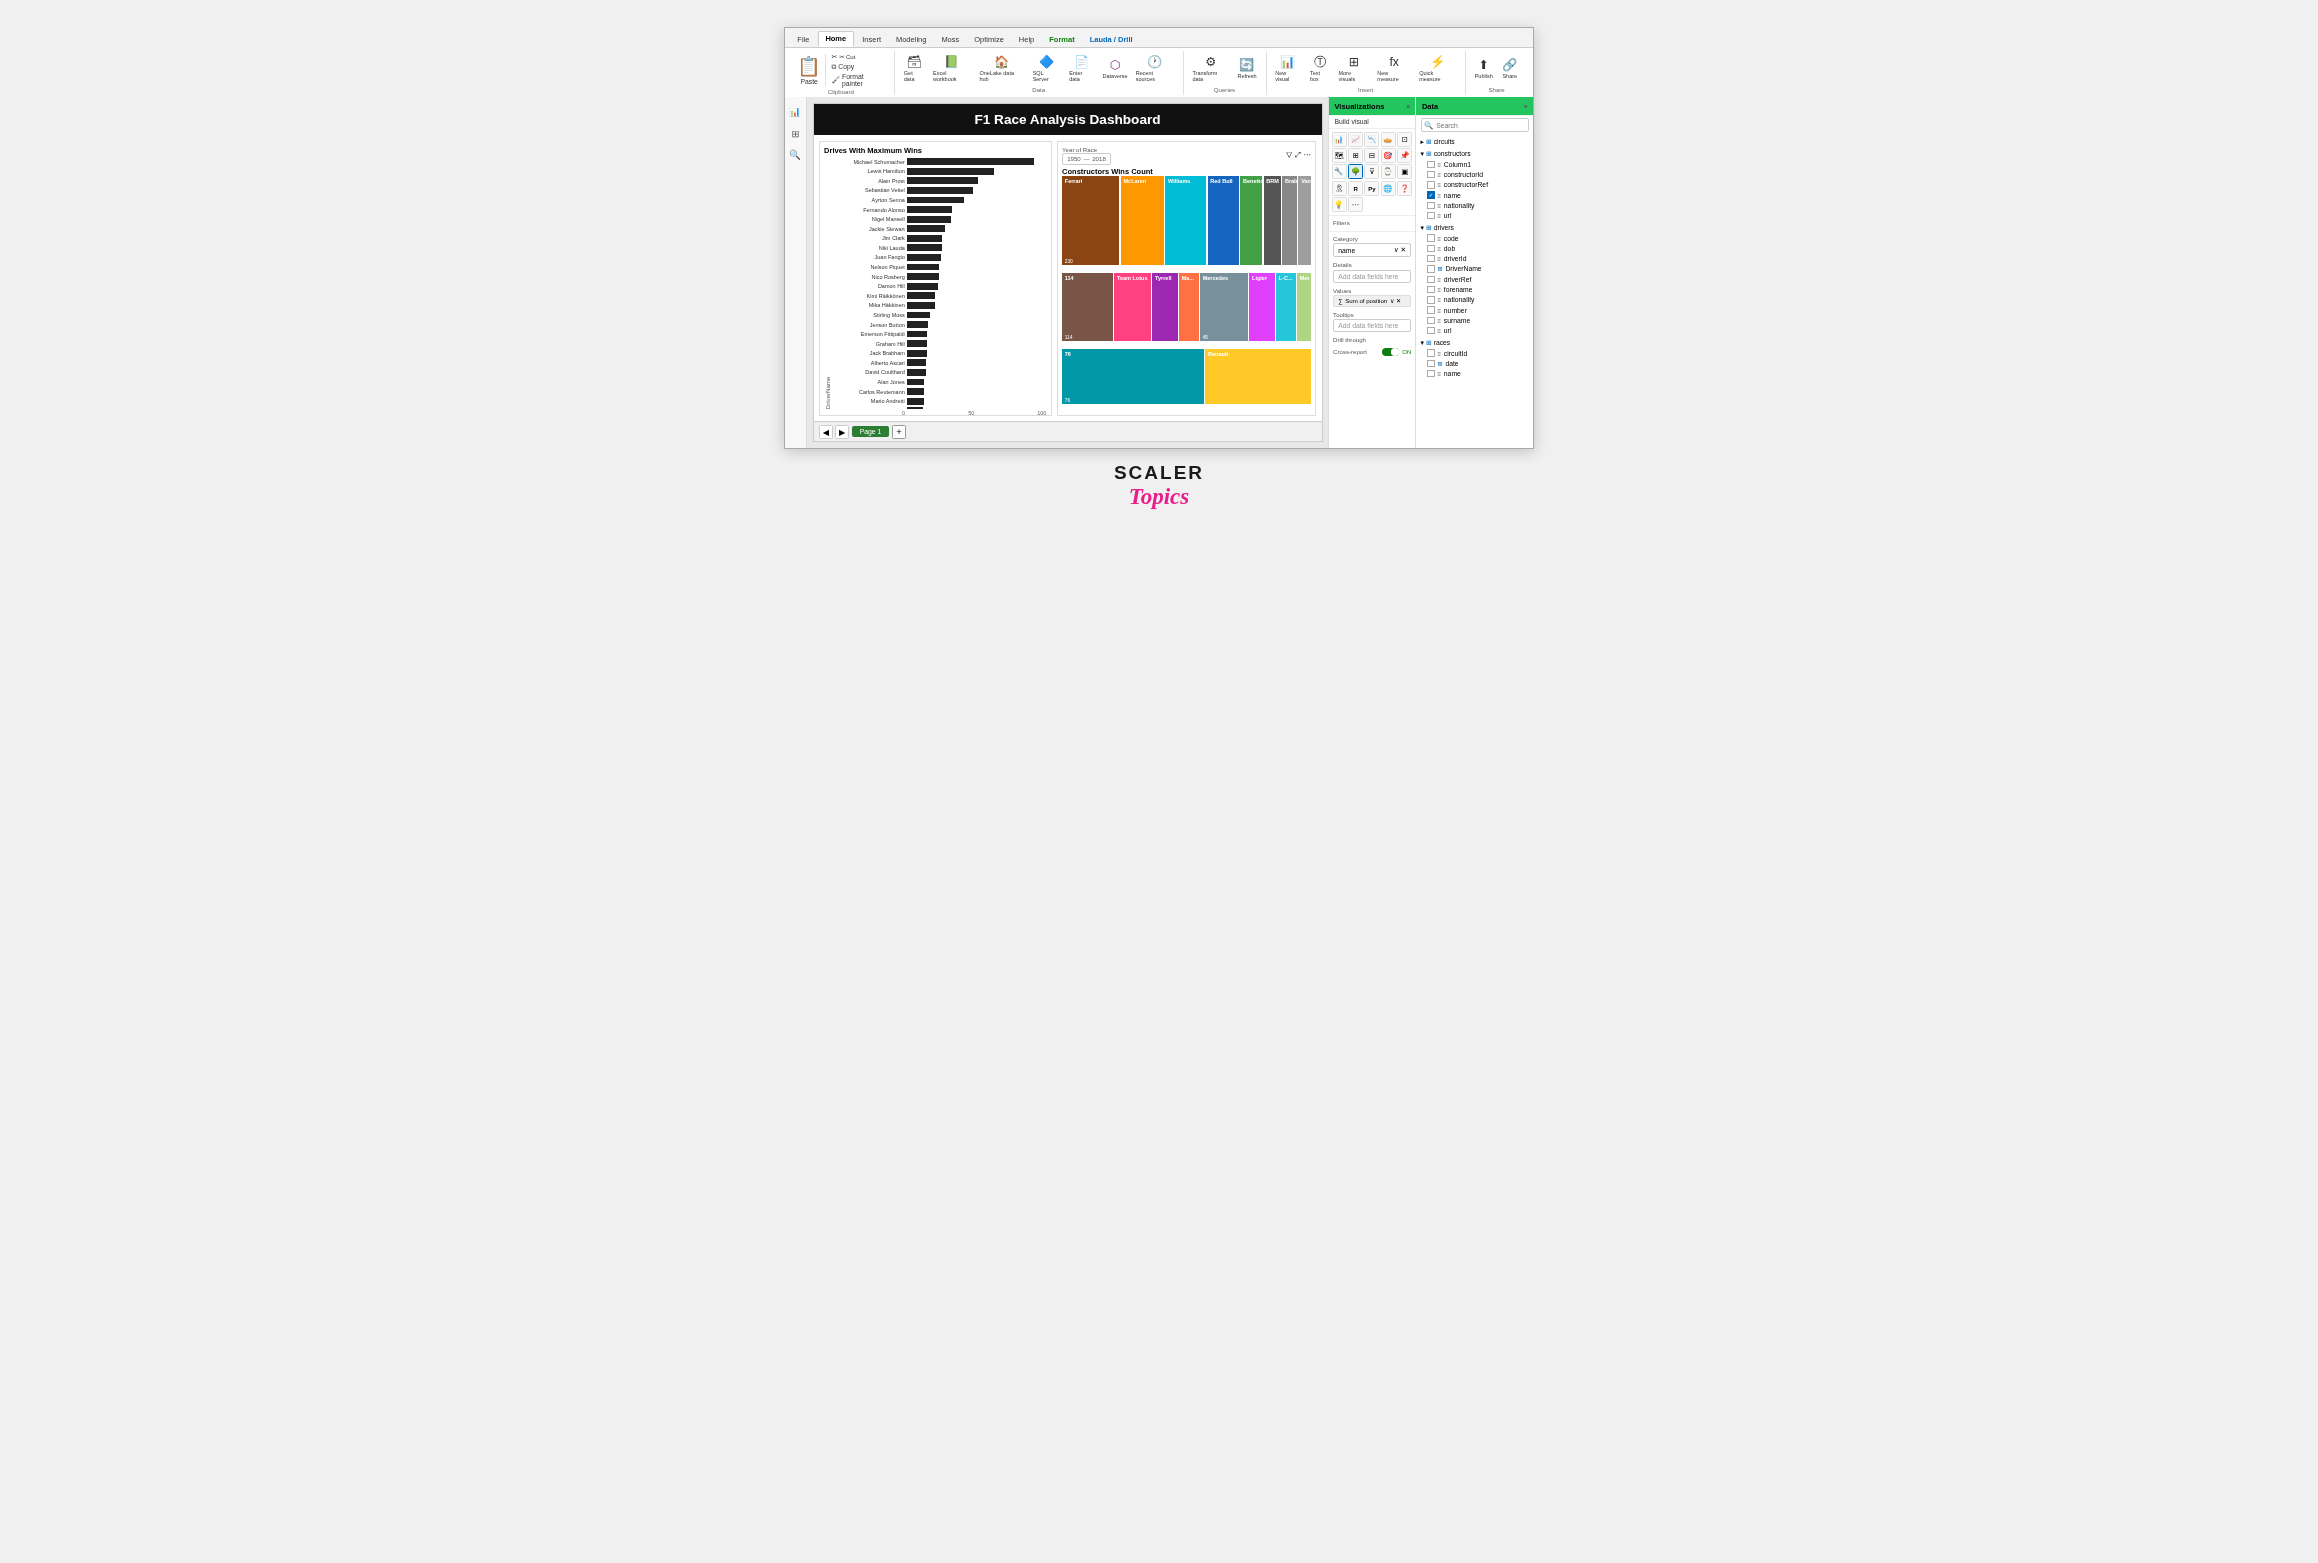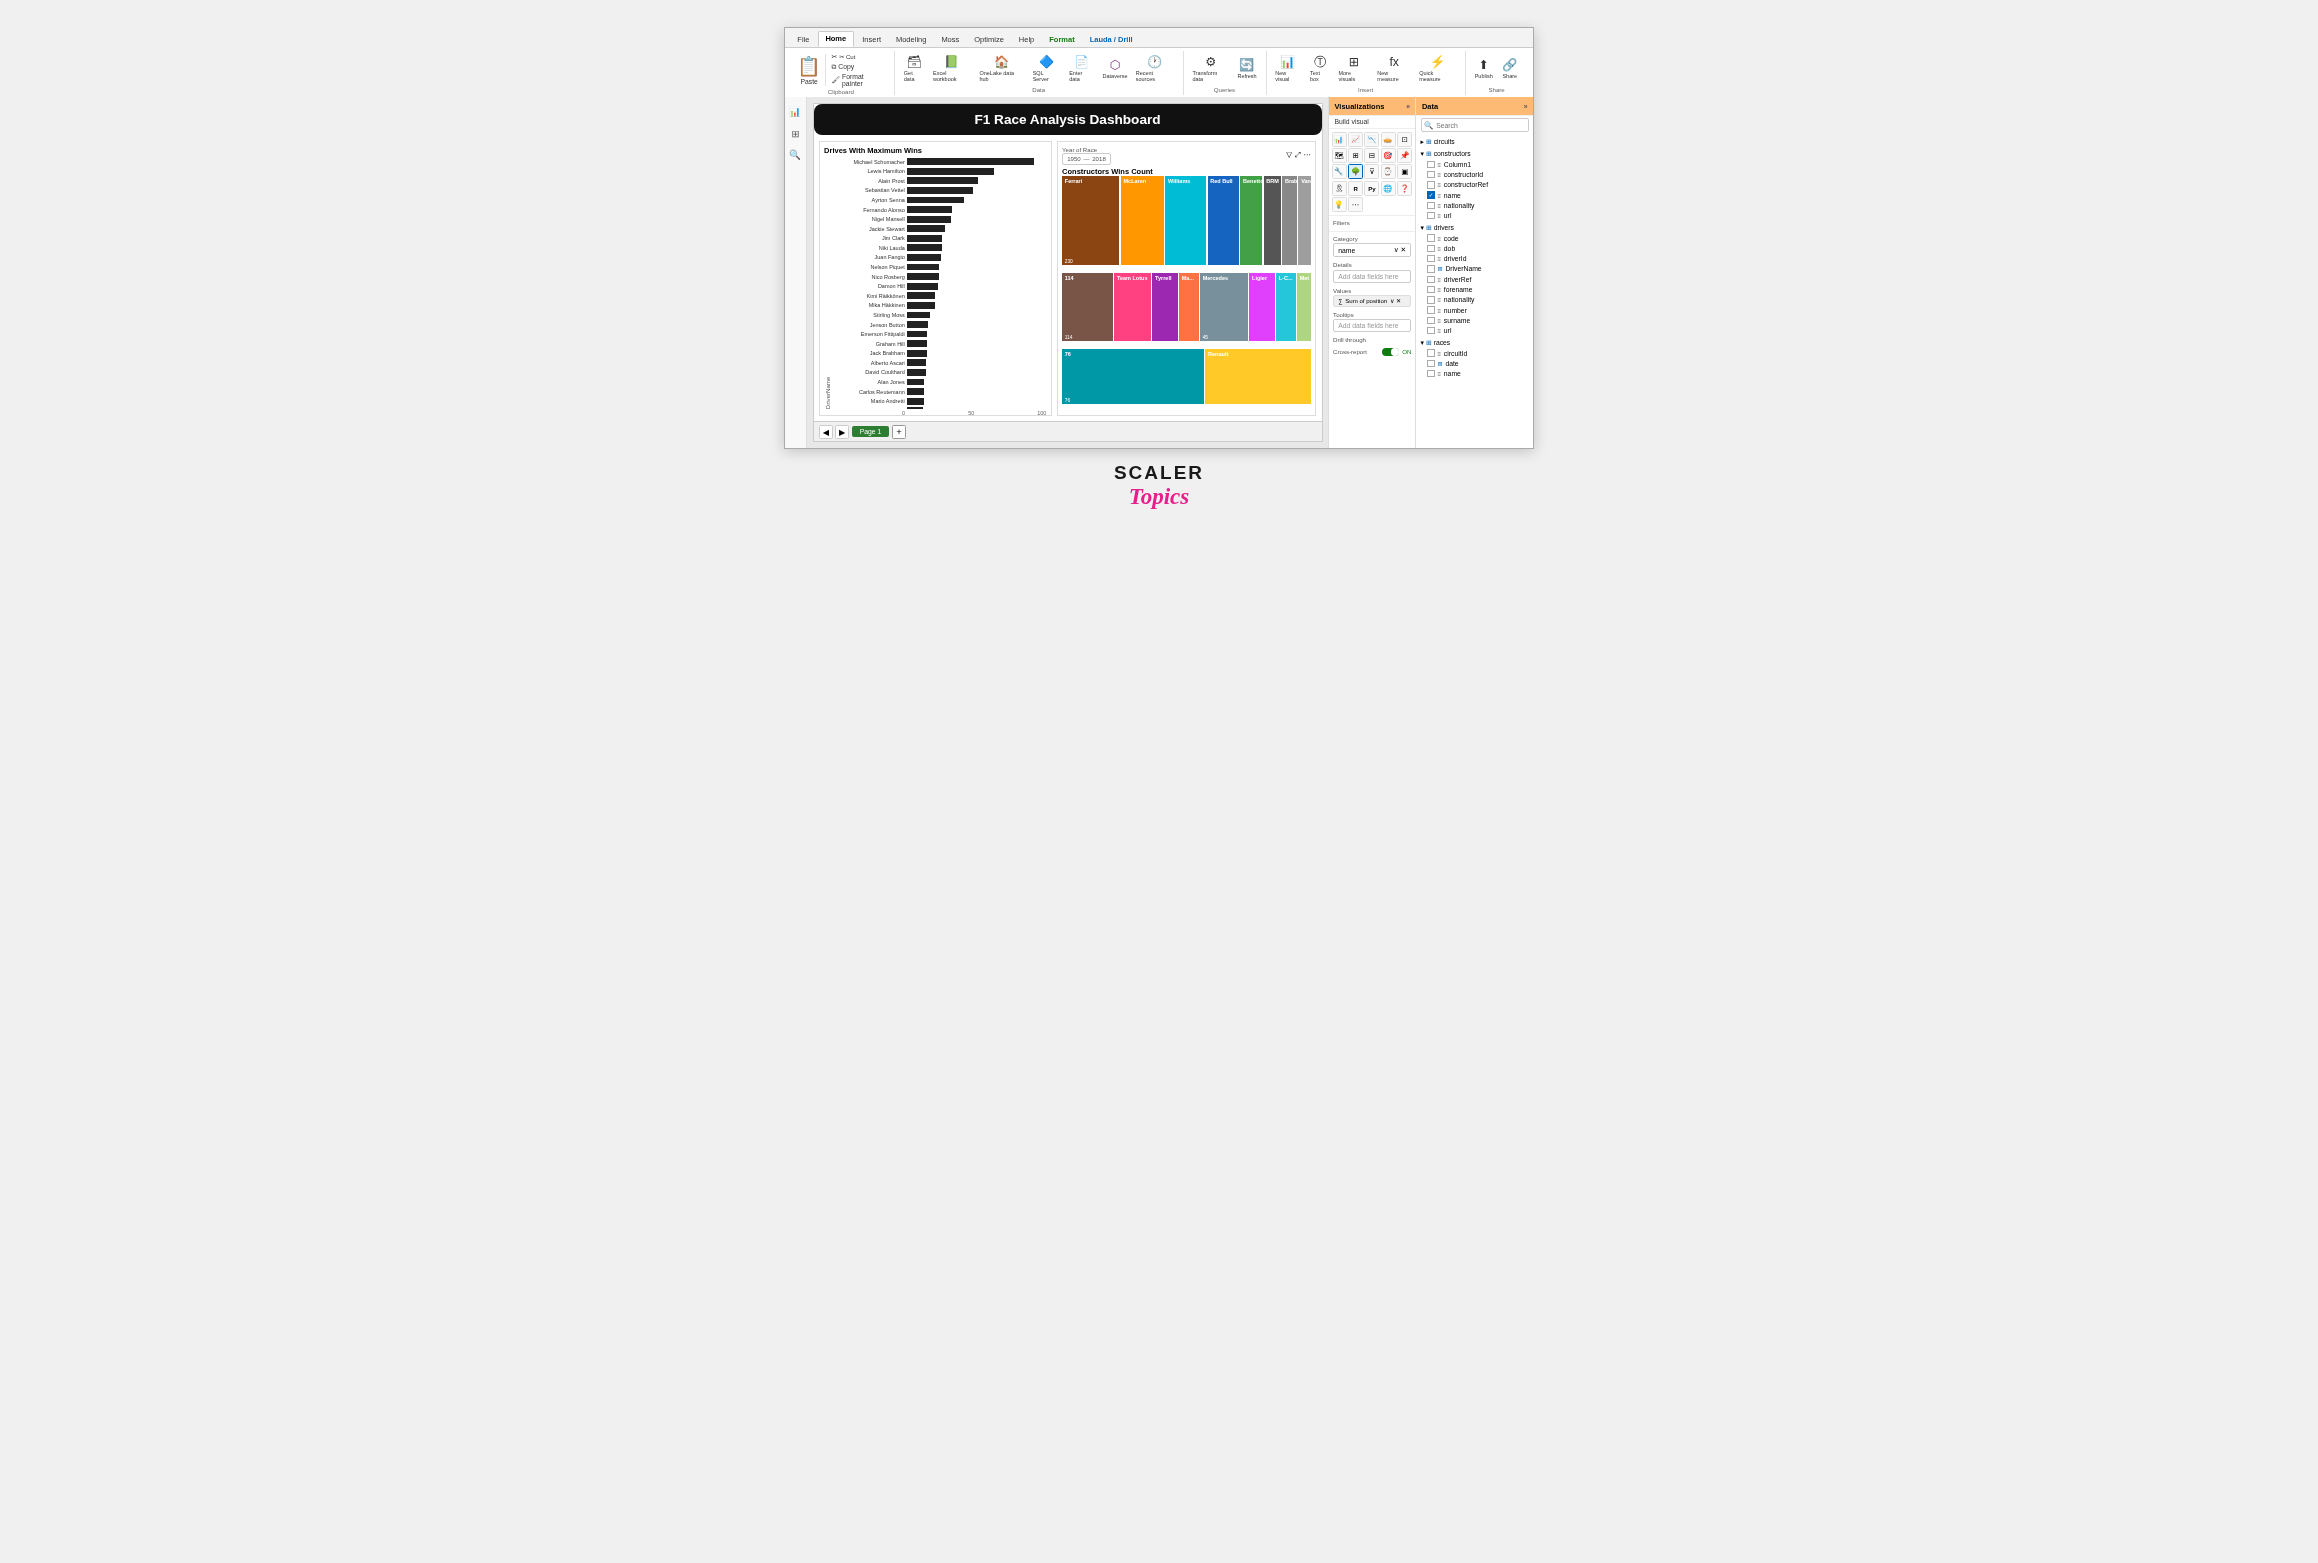--- a/index.html
+++ b/index.html
@@ -144,21 +144,20 @@
       border: 0.7px solid #ccc;
       width: 100%;
     }
     .dashboard-header {
       background: #111;
       color: white;
       text-align: center;
       padding: 8.2px;
       font-size: 13.6px;
       font-weight: 700;
-      border-radius: 8px;
     }
     .dashboard-body {
       display: flex;
       gap: 5.5px;
       padding: 5.5px;
       height: 286px;
     }
 
     
     .bar-chart-panel {
@@ -322,21 +321,21 @@
     .panel-data {
       flex: 1;
       display: flex;
       flex-direction: column;
     }
     .panel-header {
       display: flex;
       justify-content: space-between;
       align-items: center;
       padding: 4.1px 5.5px;
-      background: #fdba74;
+      background: #22c55e;
       border-bottom: 0.7px solid #eee;
       font-size: 7.5px;
       font-weight: 600;
     }
     .panel-header-icons { display: flex; gap: 2.7px; }
     .panel-icon { font-size: 6.8px; color: #555; cursor: pointer; }
 
     .build-visual-label {
       font-size: 6.8px;
       color: #333;

